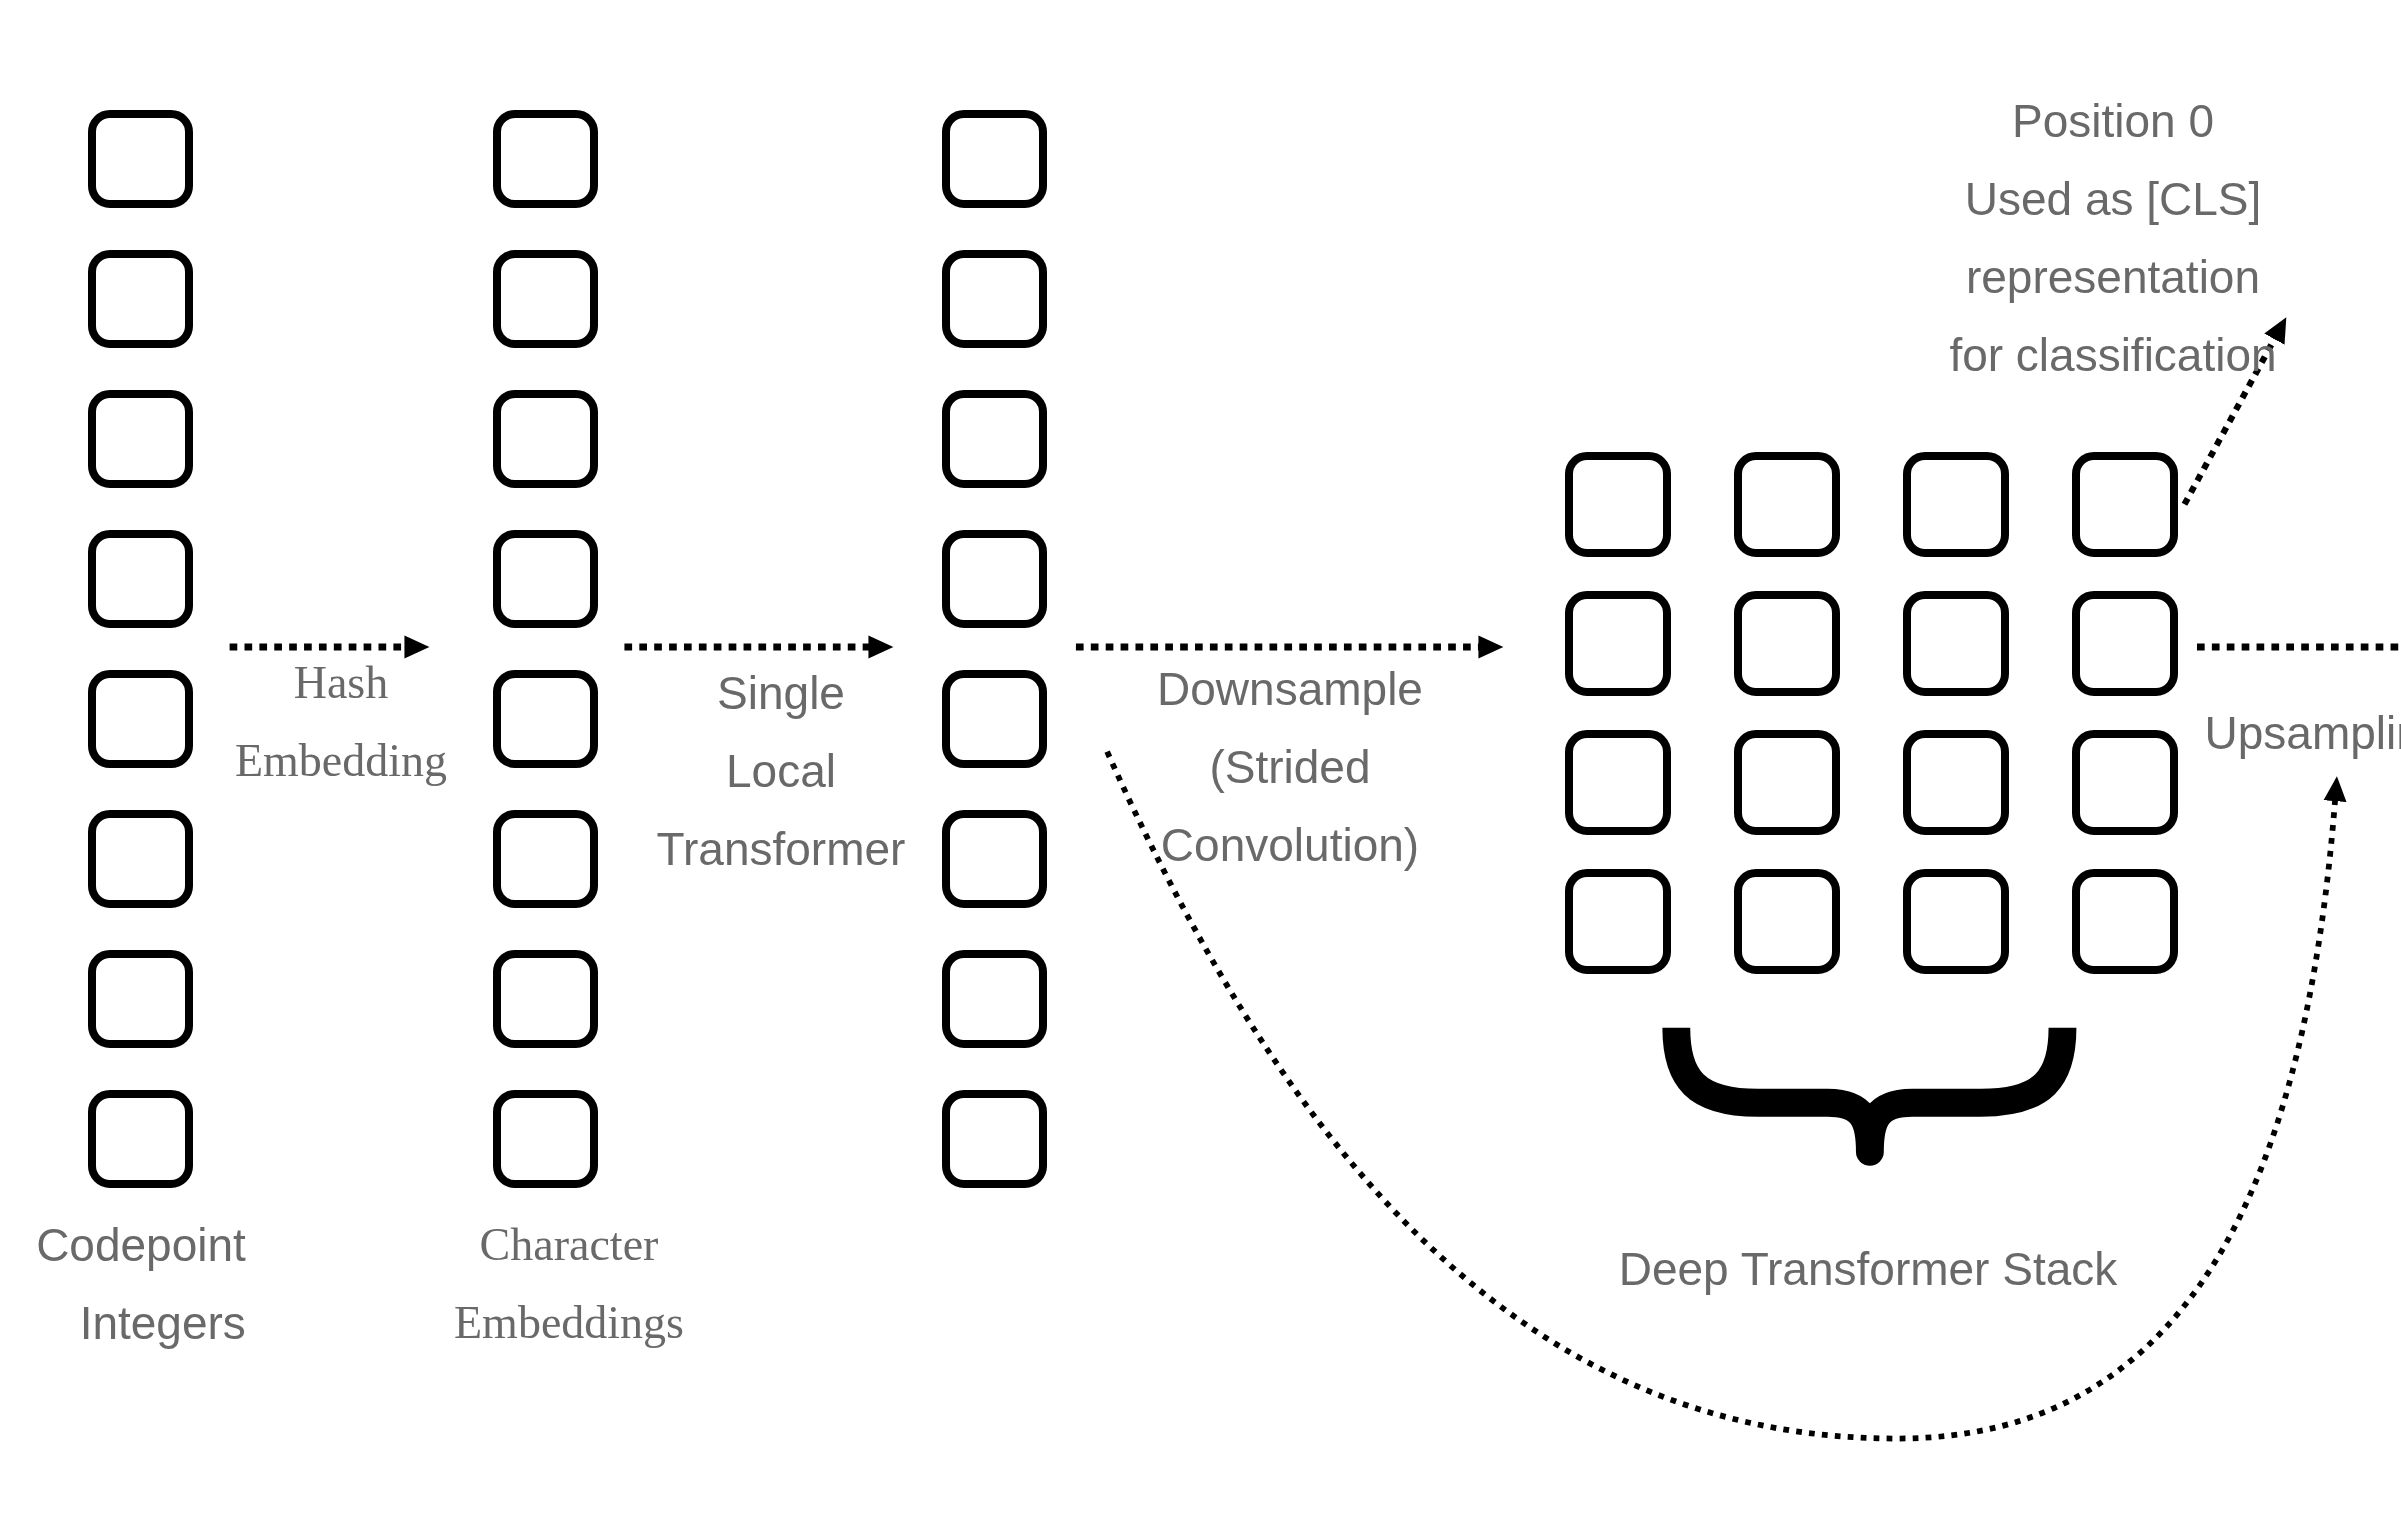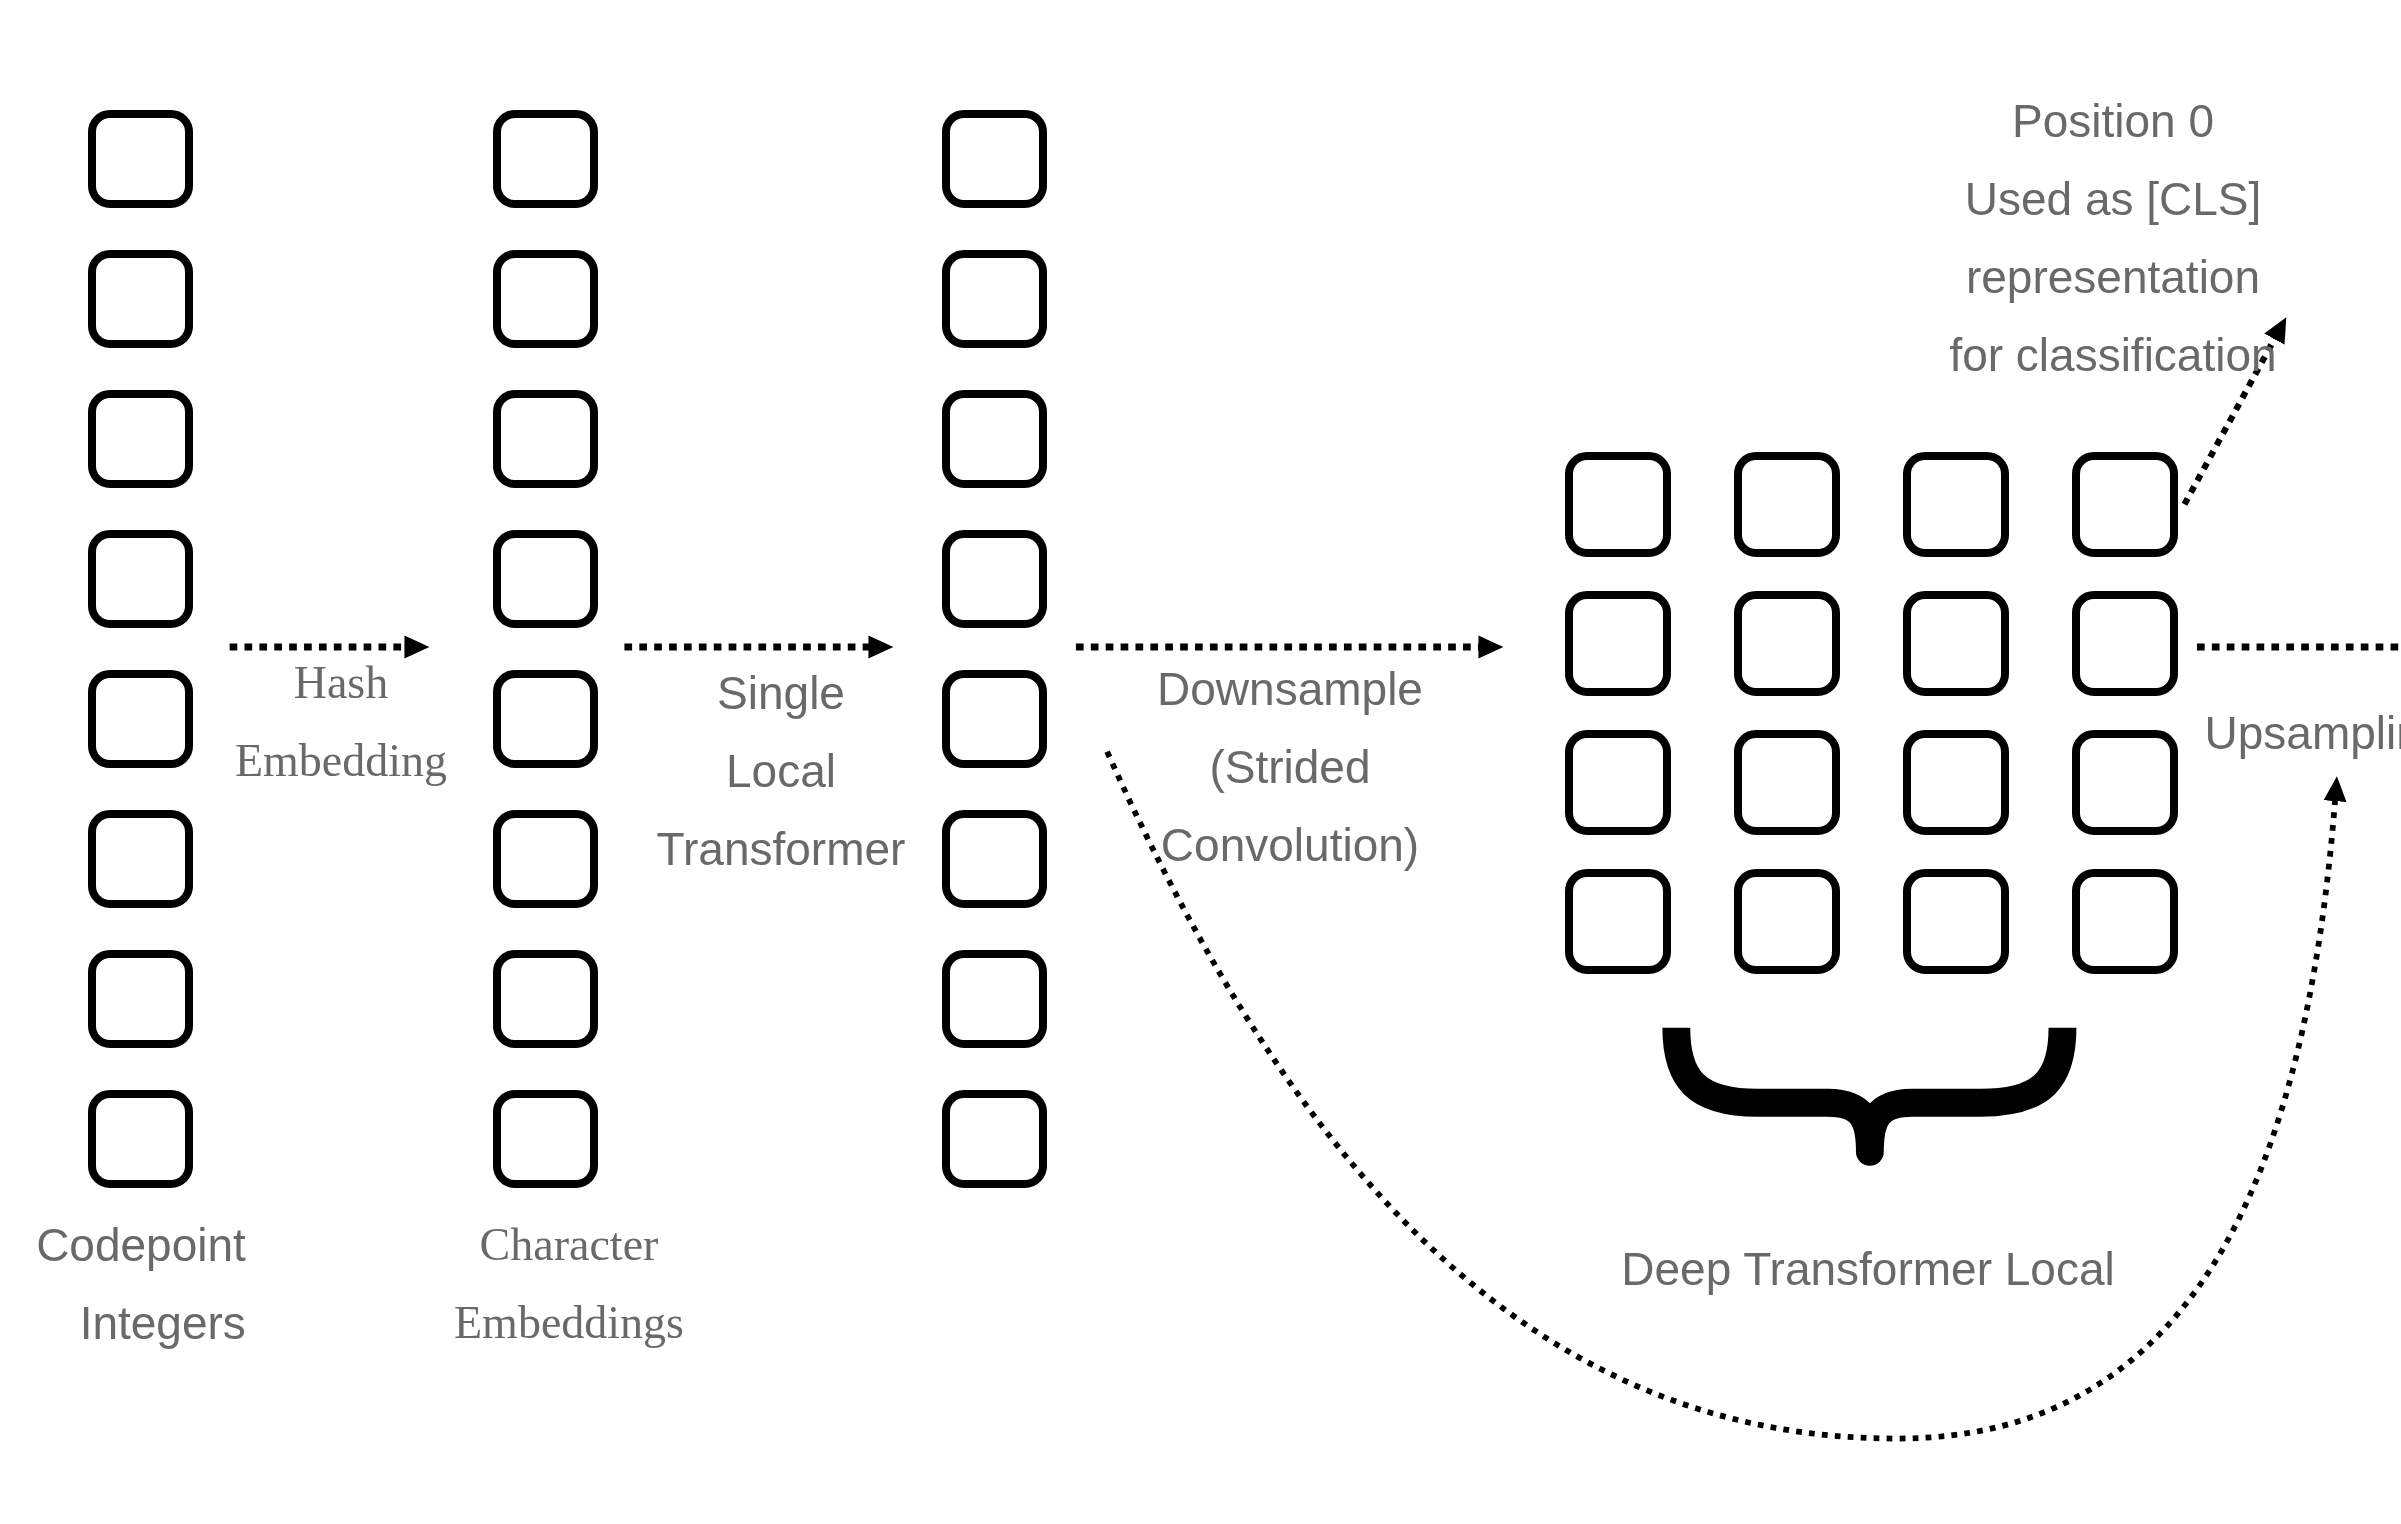--- a/index.html
+++ b/index.html
@@ -144,16 +144,16 @@
 
   <div id="lbl-cls" class="lbl">Position 0
 Used as [CLS]
 representation
 for classification</div>
 
   <div id="lbl-codepoint" class="lbl">Codepoint
 Integers</div>
   <div id="lbl-charemb" class="lbl">Character
 Embeddings</div>
-  <div id="lbl-dts" class="lbl">Deep Transformer Local</div>
+  <div id="lbl-dts" class="lbl">Deep Transformer Stack</div>
 
 </div>
 
 
 </body></html>

